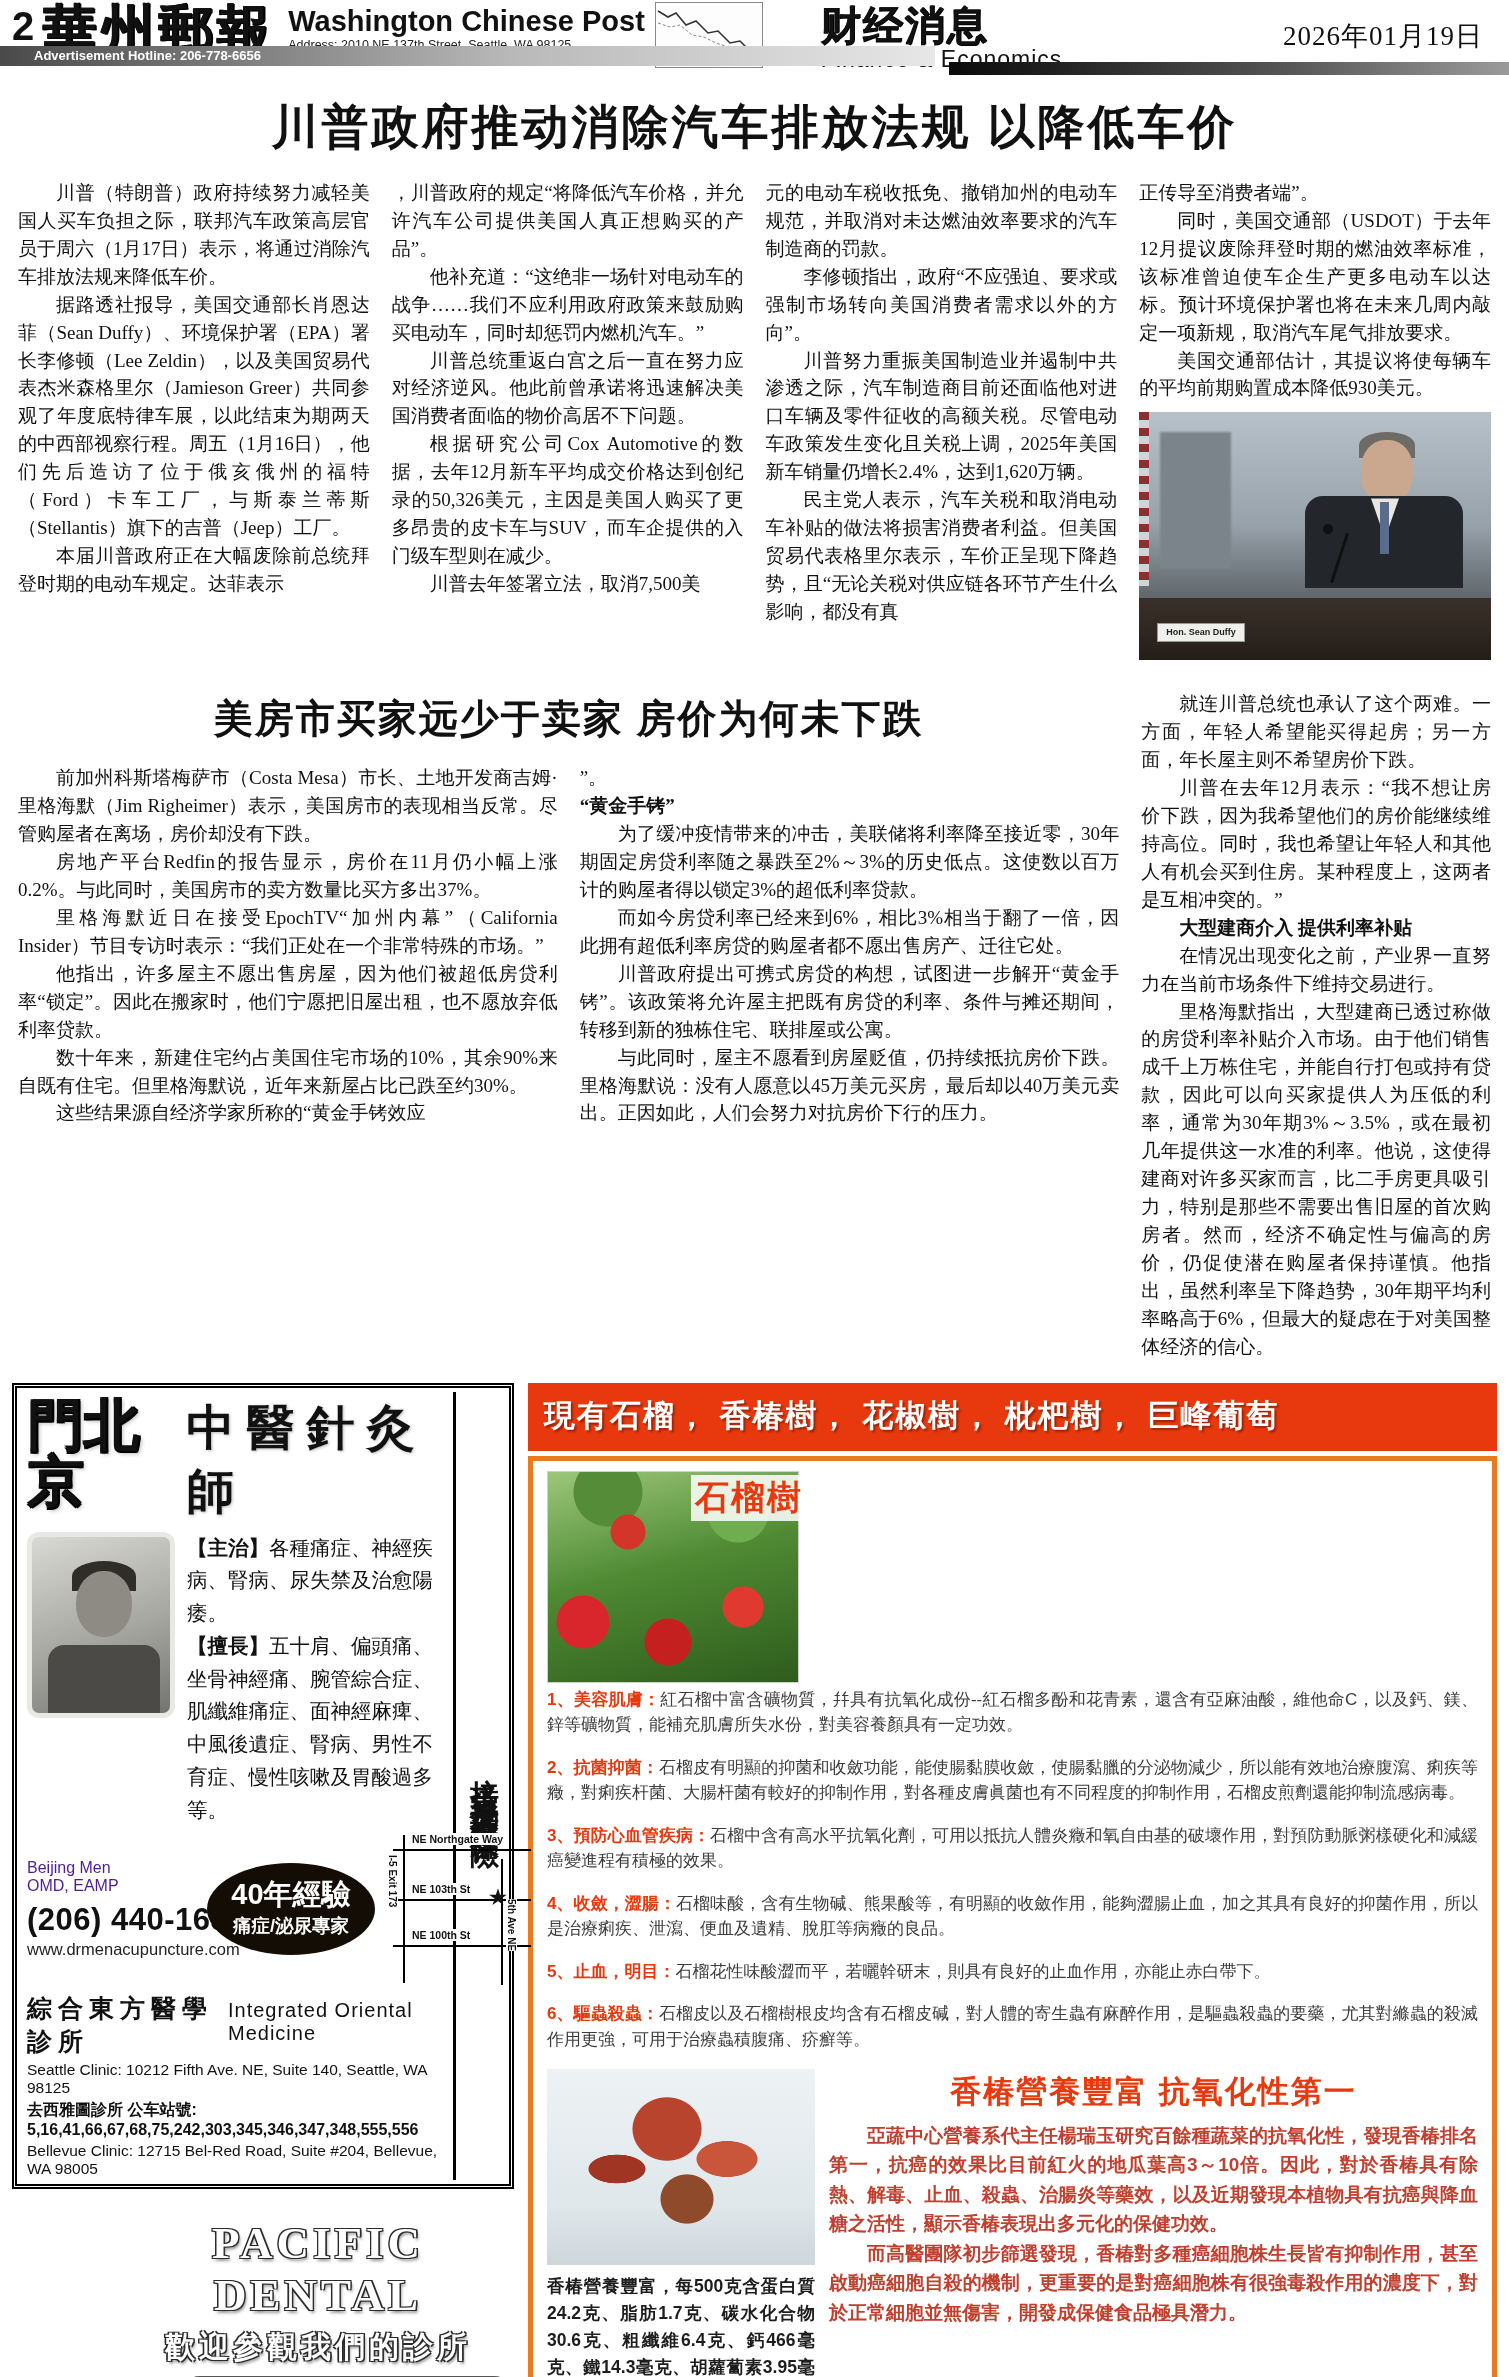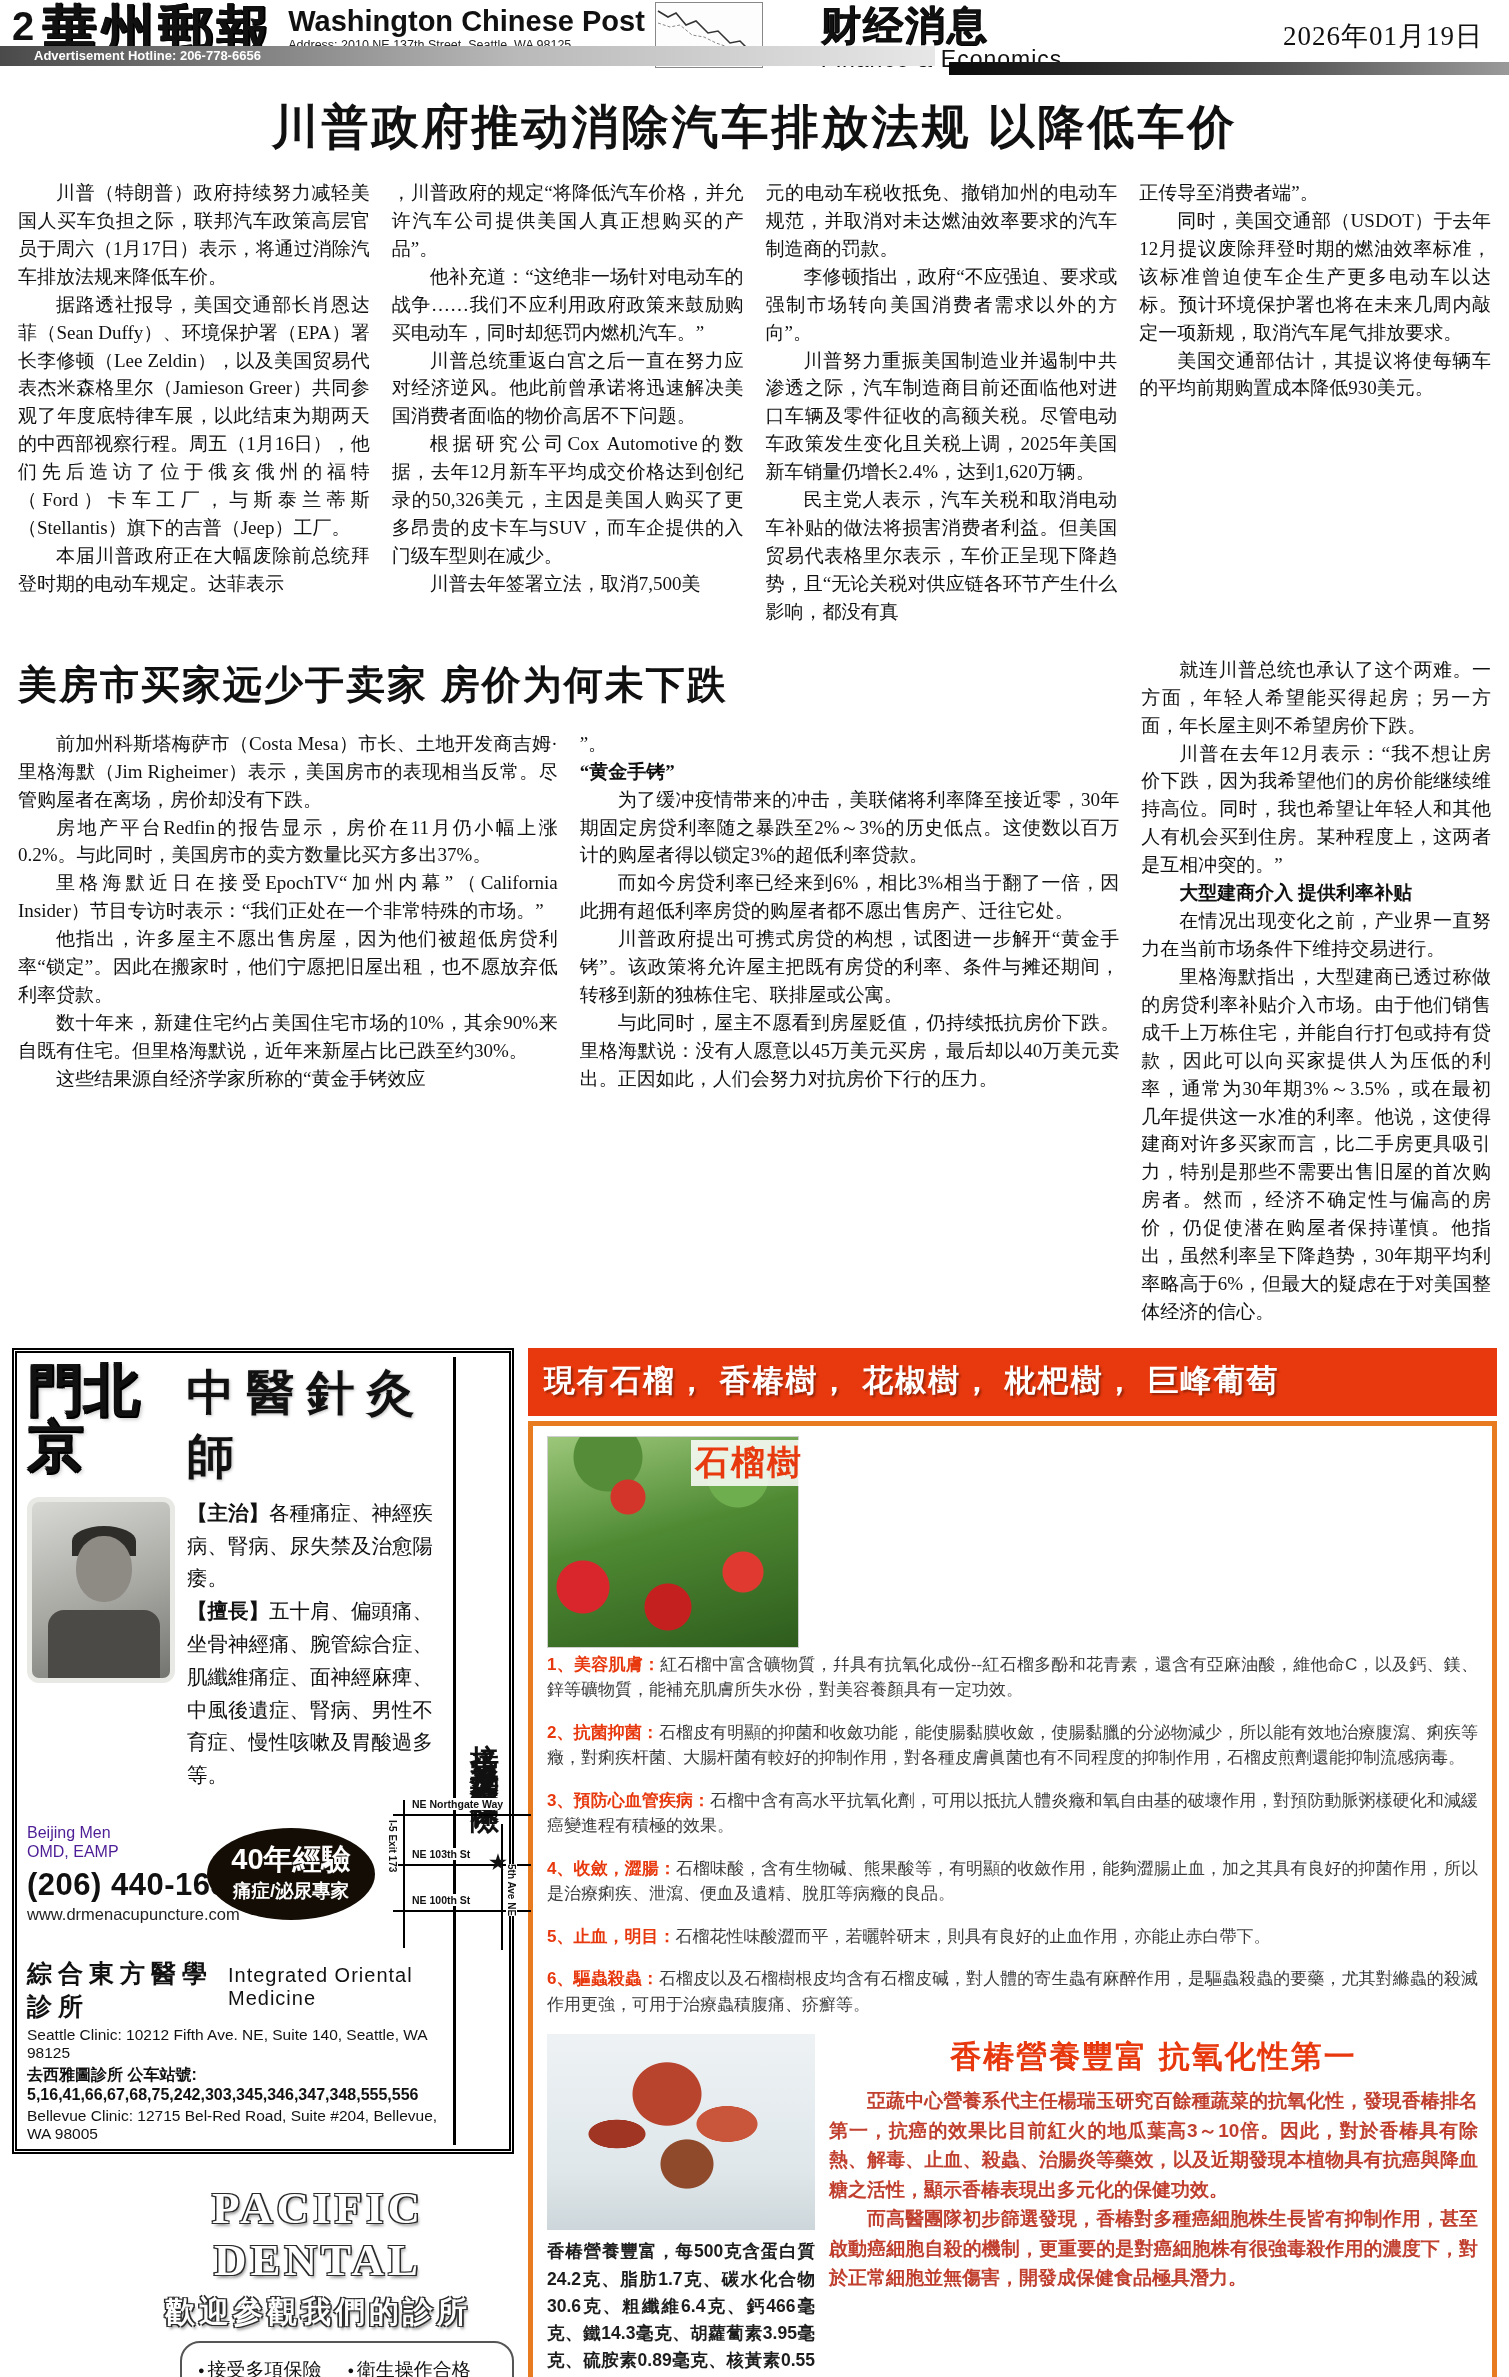--- a/index.html
+++ b/index.html
@@ -26,21 +26,21 @@
                background:linear-gradient(to right,#4a4a4a,#b9b9b9 55%,#e7e7e7);
                color:#fff;font-family:"Liberation Sans",sans-serif;font-weight:bold;font-size:13px;
                line-height:20px;padding-left:34px;}
   .black-bar{position:absolute;right:0;top:62px;width:560px;height:13px;
              background:linear-gradient(to right,#0a0a0a,#555 60%,#9a9a9a);}
 
   
   .article{padding:0 18px;}
   .headline1{text-align:center;font-family:"Liberation Sans",sans-serif;font-weight:900;font-size:47px;
              letter-spacing:3px;margin:14px 0 20px 0;}
-  .headline2{text-align:left;font-family:"Liberation Sans",sans-serif;font-weight:900;font-size:39px;
+  .headline2{text-align:center;font-family:"Liberation Sans",sans-serif;font-weight:900;font-size:39px;
              letter-spacing:2px;margin:2px 0 18px 0;}
   .cols{display:flex;gap:22px;}
   .col{flex:1;min-width:0;text-align:justify;font-size:19px;line-height:1.47;}
   .col p{margin:0;text-indent:2em;}
   .col p.noindent{text-indent:0;}
   .col p.bold{font-weight:bold;}
   .a2-wrap{display:flex;gap:22px;padding:0 18px;margin-top:30px;}
   .a2-left{flex:3.15;min-width:0;}
   .a2-right{flex:1;min-width:0;text-align:justify;font-size:19px;line-height:1.47;}
   .a2-right p{margin:0;text-indent:2em;}
@@ -223,20 +223,33 @@
       <div class="col">
         <p class="noindent">元的电动车税收抵免、撤销加州的电动车规范，并取消对未达燃油效率要求的汽车制造商的罚款。</p>
         <p>李修顿指出，政府“不应强迫、要求或强制市场转向美国消费者需求以外的方向”。</p>
         <p>川普努力重振美国制造业并遏制中共渗透之际，汽车制造商目前还面临他对进口车辆及零件征收的高额关税。尽管电动车政策发生变化且关税上调，2025年美国新车销量仍增长2.4%，达到1,620万辆。</p>
         <p>民主党人表示，汽车关税和取消电动车补贴的做法将损害消费者利益。但美国贸易代表格里尔表示，车价正呈现下降趋势，且“无论关税对供应链各环节产生什么影响，都没有真</p>
       </div>
       <div class="col">
         <p class="noindent">正传导至消费者端”。</p>
         <p>同时，美国交通部（USDOT）于去年12月提议废除拜登时期的燃油效率标准，该标准曾迫使车企生产更多电动车以达标。预计环境保护署也将在未来几周内敲定一项新规，取消汽车尾气排放要求。</p>
         <p>美国交通部估计，其提议将使每辆车的平均前期购置成本降低930美元。</p>
+        <div class="photo-box">
+          <div class="ph-bg2"></div>
+          <div class="ph-bg1"></div>
+          <div class="ph-hair"></div>
+          <div class="ph-head"></div>
+          <div class="ph-suit"></div>
+          <div class="ph-shirt"></div>
+          <div class="ph-tie"></div>
+          <div class="ph-mic"></div>
+          <div class="ph-micdot"></div>
+          <div class="ph-desk"></div>
+          <div class="ph-plate">Hon. Sean Duffy</div>
+        </div>
       </div>
     </div>
   </div>
 
   <div class="a2-wrap">
     <div class="a2-left">
       <h2 class="headline2">美房市买家远少于卖家 房价为何未下跌</h2>
       <div class="cols">
         <div class="col">
           <p>前加州科斯塔梅萨市（Costa Mesa）市长、土地开发商吉姆·里格海默（Jim Righeimer）表示，美国房市的表现相当反常。尽管购屋者在离场，房价却没有下跌。</p>

